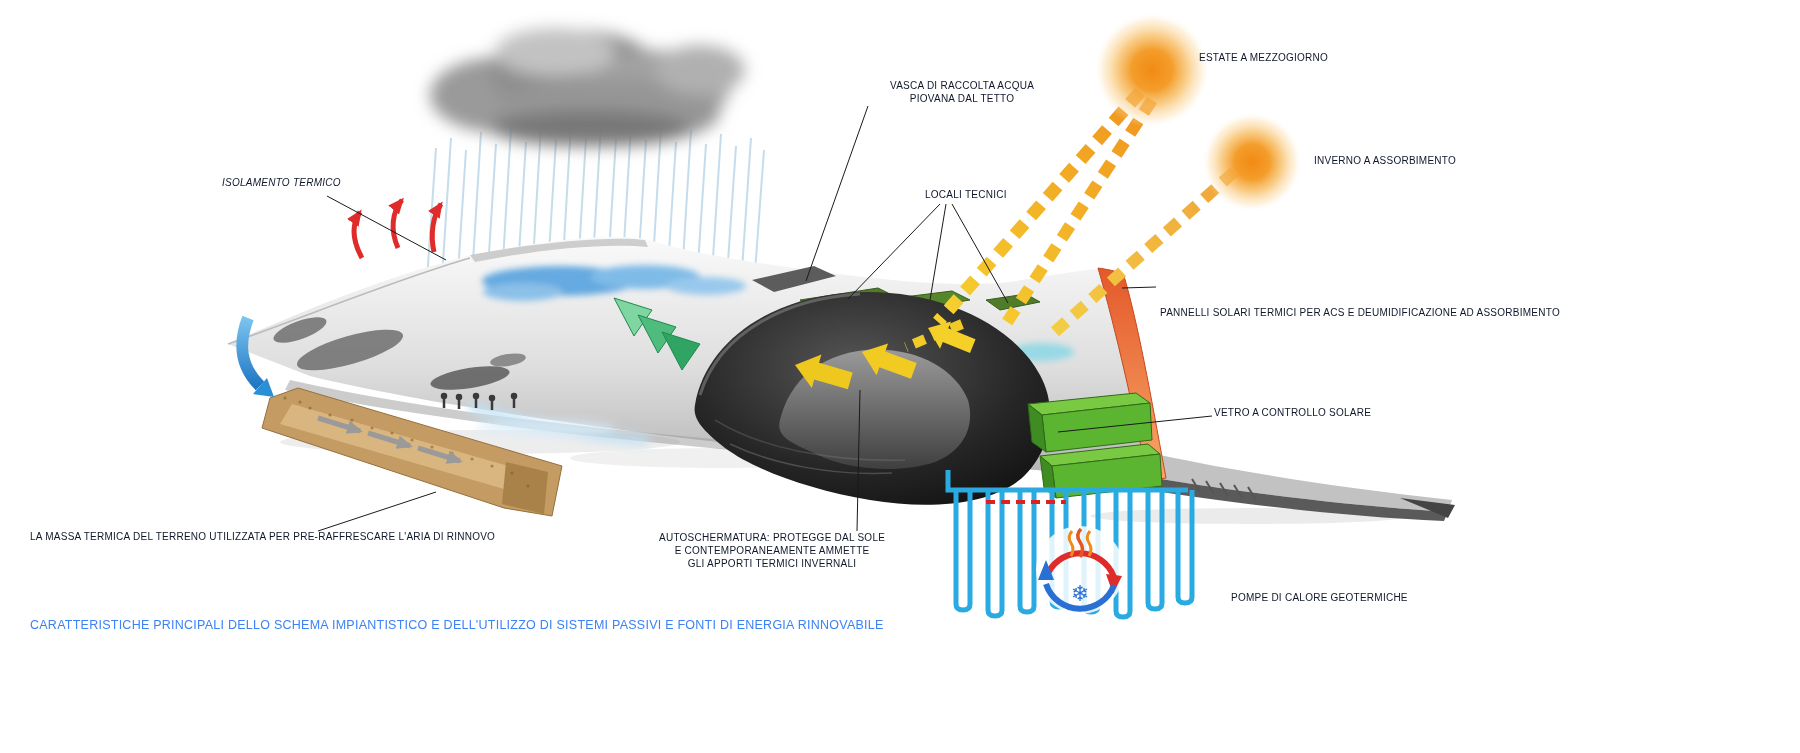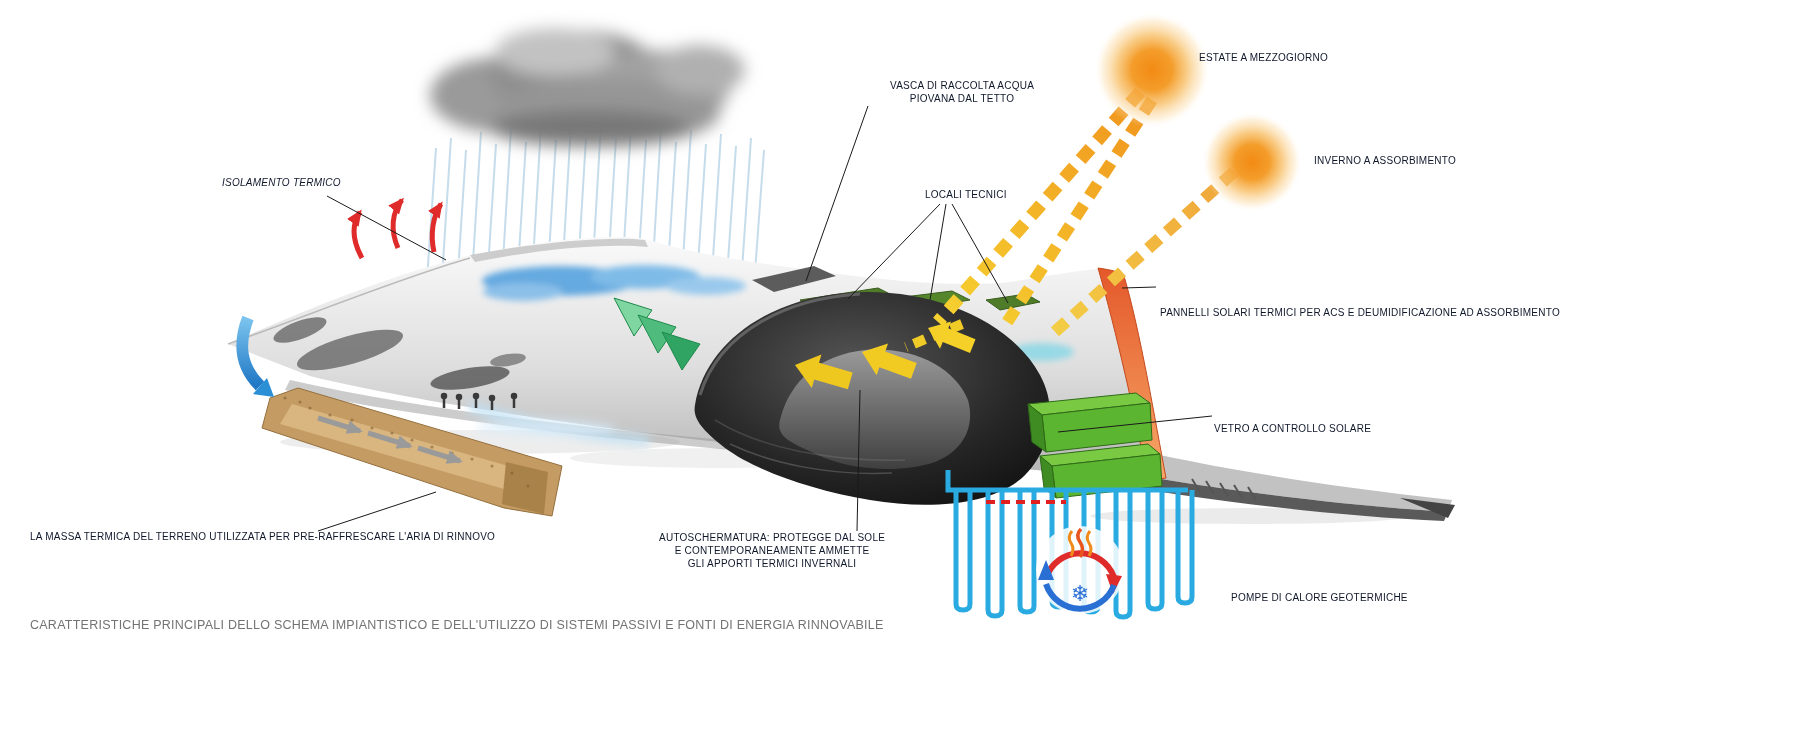--- a/index.html
+++ b/index.html
@@ -1,21 +1,21 @@
 <!DOCTYPE html>
 <html><head>
 <meta charset="utf-8">
 <style>
   html,body{margin:0;padding:0;background:#ffffff;}
   .stage{position:relative;width:1800px;height:753px;background:#ffffff;overflow:hidden;
          font-family:"Liberation Sans", sans-serif;}
   .art{position:absolute;left:0;top:0;}
   .label{position:absolute;font-size:10px;line-height:1.3;color:#0f172a;letter-spacing:.25px;
          white-space:pre-line;text-align:center;}
-  .caption{position:absolute;font-size:12.5px;color:#737373;letter-spacing:.25px;}
+  .caption{position:absolute;font-size:12.5px;color:#3b82f6;letter-spacing:.25px;}
 </style>
 </head>
 <body>
 
 <div class="stage">
 
 <svg class="art" width="1800" height="753" viewBox="0 0 1800 753">
   <defs>
     <linearGradient id="bodyG" x1="0" y1="0" x2="0" y2="1">
       <stop offset="0" stop-color="#fafafa"></stop>
@@ -285,21 +285,21 @@
 PIOVANA DAL TETTO</div>
 
 <div class="label" style="left:925px;top:188px;">LOCALI TECNICI</div>
 
 <div class="label" style="left:1199px;top:51px;">ESTATE A MEZZOGIORNO</div>
 
 <div class="label" style="left:1314px;top:154px;">INVERNO A ASSORBIMENTO</div>
 
 <div class="label" style="left:1160px;top:290px;margin-top:16px;">PANNELLI SOLARI TERMICI PER ACS E DEUMIDIFICAZIONE AD ASSORBIMENTO</div>
 
-<div class="label" style="left:1214px;top:422px;">VETRO A CONTROLLO SOLARE</div>
+<div class="label" style="left:1214px;top:406px;">VETRO A CONTROLLO SOLARE</div>
 
 <div class="label" style="left:659px;top:531px;">AUTOSCHERMATURA: PROTEGGE DAL SOLE
 E CONTEMPORANEAMENTE AMMETTE
 GLI APPORTI TERMICI INVERNALI</div>
 
 <div class="label" style="left:30px;top:530px;">LA MASSA TERMICA DEL TERRENO UTILIZZATA PER PRE-RAFFRESCARE L'ARIA DI RINNOVO</div>
 
 <div class="label" style="left:1231px;top:591px;">POMPE DI CALORE GEOTERMICHE</div>
 
 <div class="caption" style="left:30px;top:618px;">CARATTERISTICHE PRINCIPALI DELLO SCHEMA IMPIANTISTICO E DELL'UTILIZZO DI SISTEMI PASSIVI E FONTI DI ENERGIA RINNOVABILE</div>

